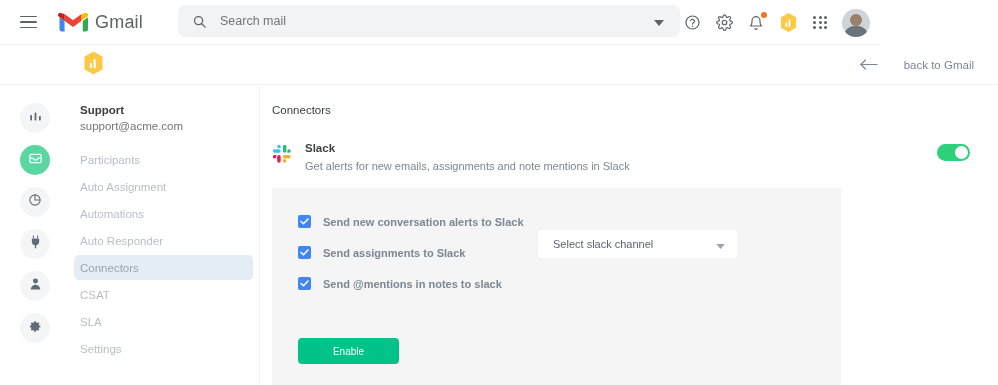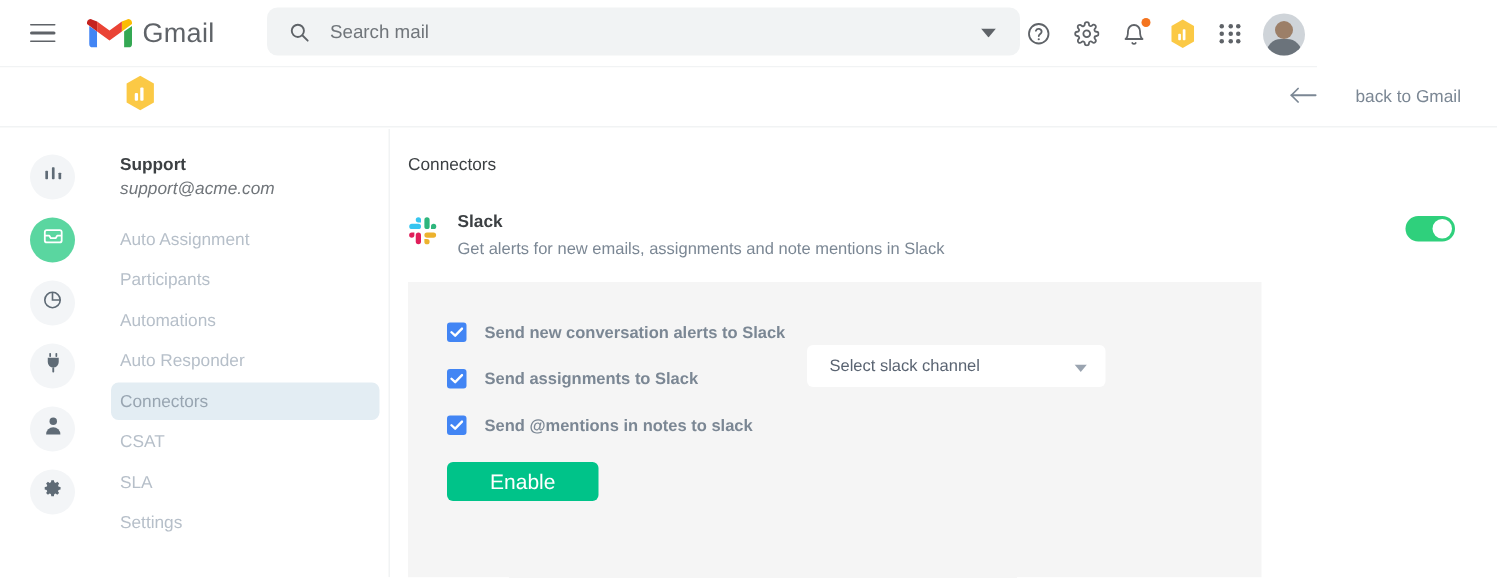--- a/index.html
+++ b/index.html
@@ -112,21 +112,21 @@
     cursor: pointer;
   }
   .rail-btn.active { background: #5ad6a0; }
 
   .navlist {
     width: 190px; padding-top: 18px; position: relative;
     border-right: 1px solid #f1f3f4;
   }
   .nav-head { padding-left: 10px; margin-bottom: 15px; }
   .nav-head .nm { font-size: 11.5px; font-weight: bold; color: #3c4043; }
-  .nav-head .em { font-size: 11.5px; color: #70757a; margin-top: 4px; font-style: italic; }
+  .nav-head .em { font-size: 11.5px; color: #70757a; margin-top: 4px; }
   .nav-item {
     height: 25px; margin: 0 6px 0 4px; padding-left: 6px;
     display: flex; align-items: center; border-radius: 5px;
     font-size: 11.5px; color: #b6bfc9; cursor: pointer;
     margin-bottom: 2px;
   }
   .nav-item.selected { background: #e3edf3; color: #98a5b1; }
 
   .content {
     flex: 1; padding: 18px 0 0 12px; position: relative;
@@ -165,23 +165,23 @@
     position: absolute; left: 240px; top: 15px;
     width: 199px; height: 28px; background: #ffffff; border-radius: 4px;
     display: flex; align-items: center; cursor: pointer;
   }
   .dropdown .dtxt { font-size: 11px; color: #5a6472; margin-left: 15px; flex: 1; }
   .dropdown .dcaret { margin-right: 12px; }
 
   .panel-inner { position: relative; }
 
   .enable-btn {
-    margin-top: 0; width: 101px; height: 26px; border: none;
+    margin-top: 30px; width: 101px; height: 26px; border: none;
     background: #00c389; color: #ffffff; border-radius: 4px;
-    font-family: "Liberation Sans", sans-serif; font-size: 14px;
+    font-family: "Liberation Sans", sans-serif; font-size: 10px;
     cursor: pointer;
   }
 </style>
 </head>
 <body>
 
 <div class="window">
 
   <div class="topbar">
 
@@ -357,24 +357,24 @@
       </div>
     </div>
 
     <div class="navlist">
       <div class="nav-head">
         <div class="nm">Support</div>
         <div class="em">support@acme.com</div>
       </div>
 
       <div class="nav-item">
+        <span>Participants</span>
+      </div>
+      <div class="nav-item">
         <span>Auto Assignment</span>
-      </div>
-      <div class="nav-item">
-        <span>Participants</span>
       </div>
       <div class="nav-item">
         <span>Automations</span>
       </div>
       <div class="nav-item">
         <span>Auto Responder</span>
       </div>
       <div class="nav-item selected">
         <span>Connectors</span>
       </div>

